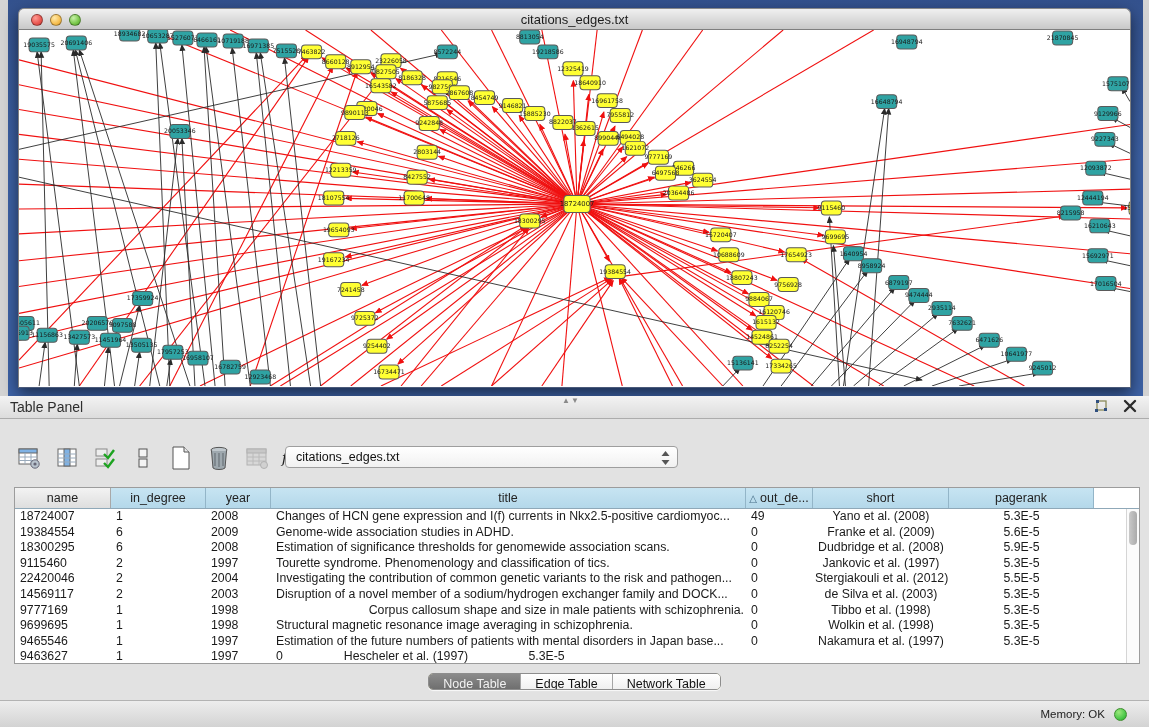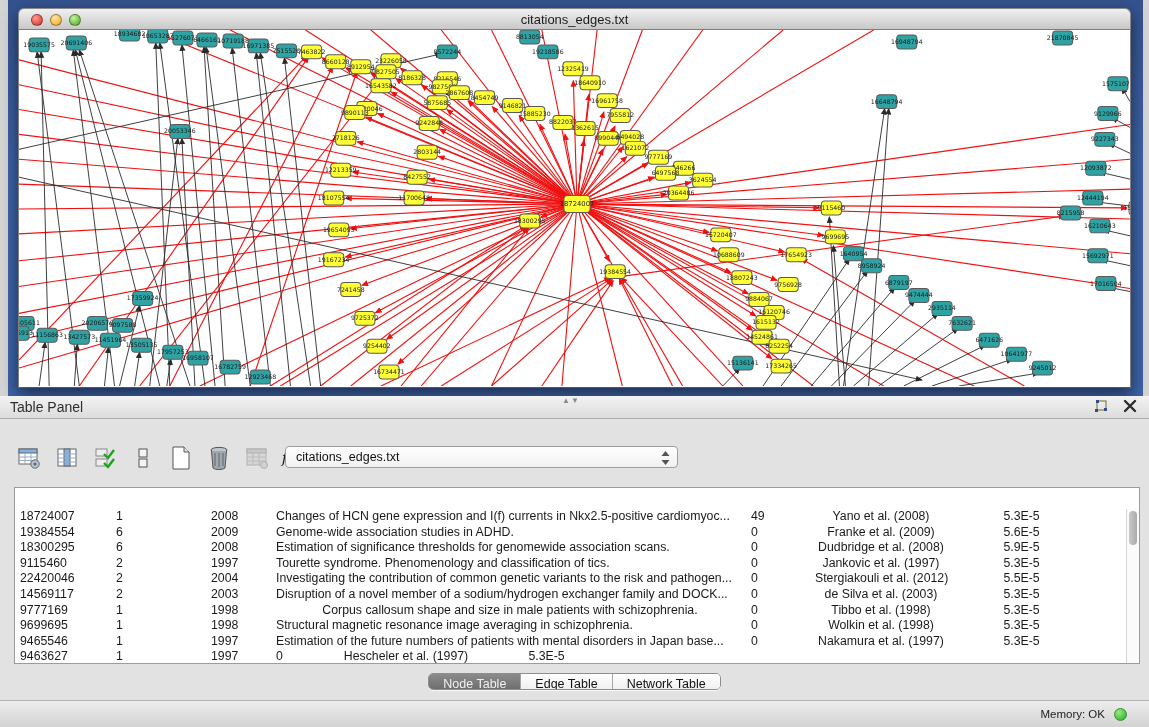--- a/index.html
+++ b/index.html
@@ -563,20 +563,29 @@
       <span>citations_edges.txt</span>
       <span class="arrows">
         <svg width="11" height="16" viewBox="0 0 11 16">
           <path d="M5.5,1 L9.5,6 H1.5 z" fill="#555"></path>
           <path d="M5.5,15 L9.5,10 H1.5 z" fill="#555"></path>
         </svg>
       </span>
     </div>
 
     <div class="tablewrap">
+      <div class="thead" id="thead">
+          <div class="th gray" style="width: 96px;"><span>name</span></div>
+          <div class="th" style="width: 95px;"><span>in_degree</span></div>
+          <div class="th" style="width: 65px;"><span>year</span></div>
+          <div class="th" style="width: 475px;"><span>title</span></div>
+          <div class="th" style="width: 67px;"><span class="sortg">△</span><span>out_de...</span></div>
+          <div class="th" style="width: 136px;"><span>short</span></div>
+          <div class="th" style="width: 145px;"><span>pagerank</span></div>
+        </div>
       <div class="tbody" id="tbody">
           <div class="tr">
             <div class="td" style="width: 96px; text-align: left; padding-left: 5px;">18724007</div>
             <div class="td" style="width: 95px; text-align: left; padding-left: 5px;">1</div>
             <div class="td" style="width: 65px; text-align: left; padding-left: 5px;">2008</div>
             <div class="td" style="width: 475px; text-align: left; padding-left: 5px;">Changes of HCN gene expression and I(f) currents in Nkx2.5-positive cardiomyoc...</div>
             <div class="td" style="width: 67px; text-align: left; padding-left: 5px;">49</div>
             <div class="td" style="width: 136px; text-align: center;">Yano et al. (2008)</div>
             <div class="td" style="width: 145px; text-align: center;">5.3E-5</div>
           </div>
@@ -622,21 +631,21 @@
             <div class="td" style="width: 65px; text-align: left; padding-left: 5px;">2003</div>
             <div class="td" style="width: 475px; text-align: left; padding-left: 5px;">Disruption of a novel member of a sodium/hydrogen exchanger family and DOCK...</div>
             <div class="td" style="width: 67px; text-align: left; padding-left: 5px;">0</div>
             <div class="td" style="width: 136px; text-align: center;">de Silva et al. (2003)</div>
             <div class="td" style="width: 145px; text-align: center;">5.3E-5</div>
           </div>
           <div class="tr">
             <div class="td" style="width: 96px; text-align: left; padding-left: 5px;">9777169</div>
             <div class="td" style="width: 95px; text-align: left; padding-left: 5px;">1</div>
             <div class="td" style="width: 65px; text-align: left; padding-left: 5px;">1998</div>
-            <div class="td" style="width: 475px; text-align: center; padding-left: 5px;">Corpus callosum shape and size in male patients with schizophrenia.</div>
+            <div class="td" style="width: 475px; text-align: right; padding-left: 5px;">Corpus callosum shape and size in male patients with schizophrenia.</div>
             <div class="td" style="width: 67px; text-align: left; padding-left: 5px;">0</div>
             <div class="td" style="width: 136px; text-align: center;">Tibbo et al. (1998)</div>
             <div class="td" style="width: 145px; text-align: center;">5.3E-5</div>
           </div>
           <div class="tr">
             <div class="td" style="width: 96px; text-align: left; padding-left: 5px;">9699695</div>
             <div class="td" style="width: 95px; text-align: left; padding-left: 5px;">1</div>
             <div class="td" style="width: 65px; text-align: left; padding-left: 5px;">1998</div>
             <div class="td" style="width: 475px; text-align: left; padding-left: 5px;">Structural magnetic resonance image averaging in schizophrenia.</div>
             <div class="td" style="width: 67px; text-align: left; padding-left: 5px;">0</div>

